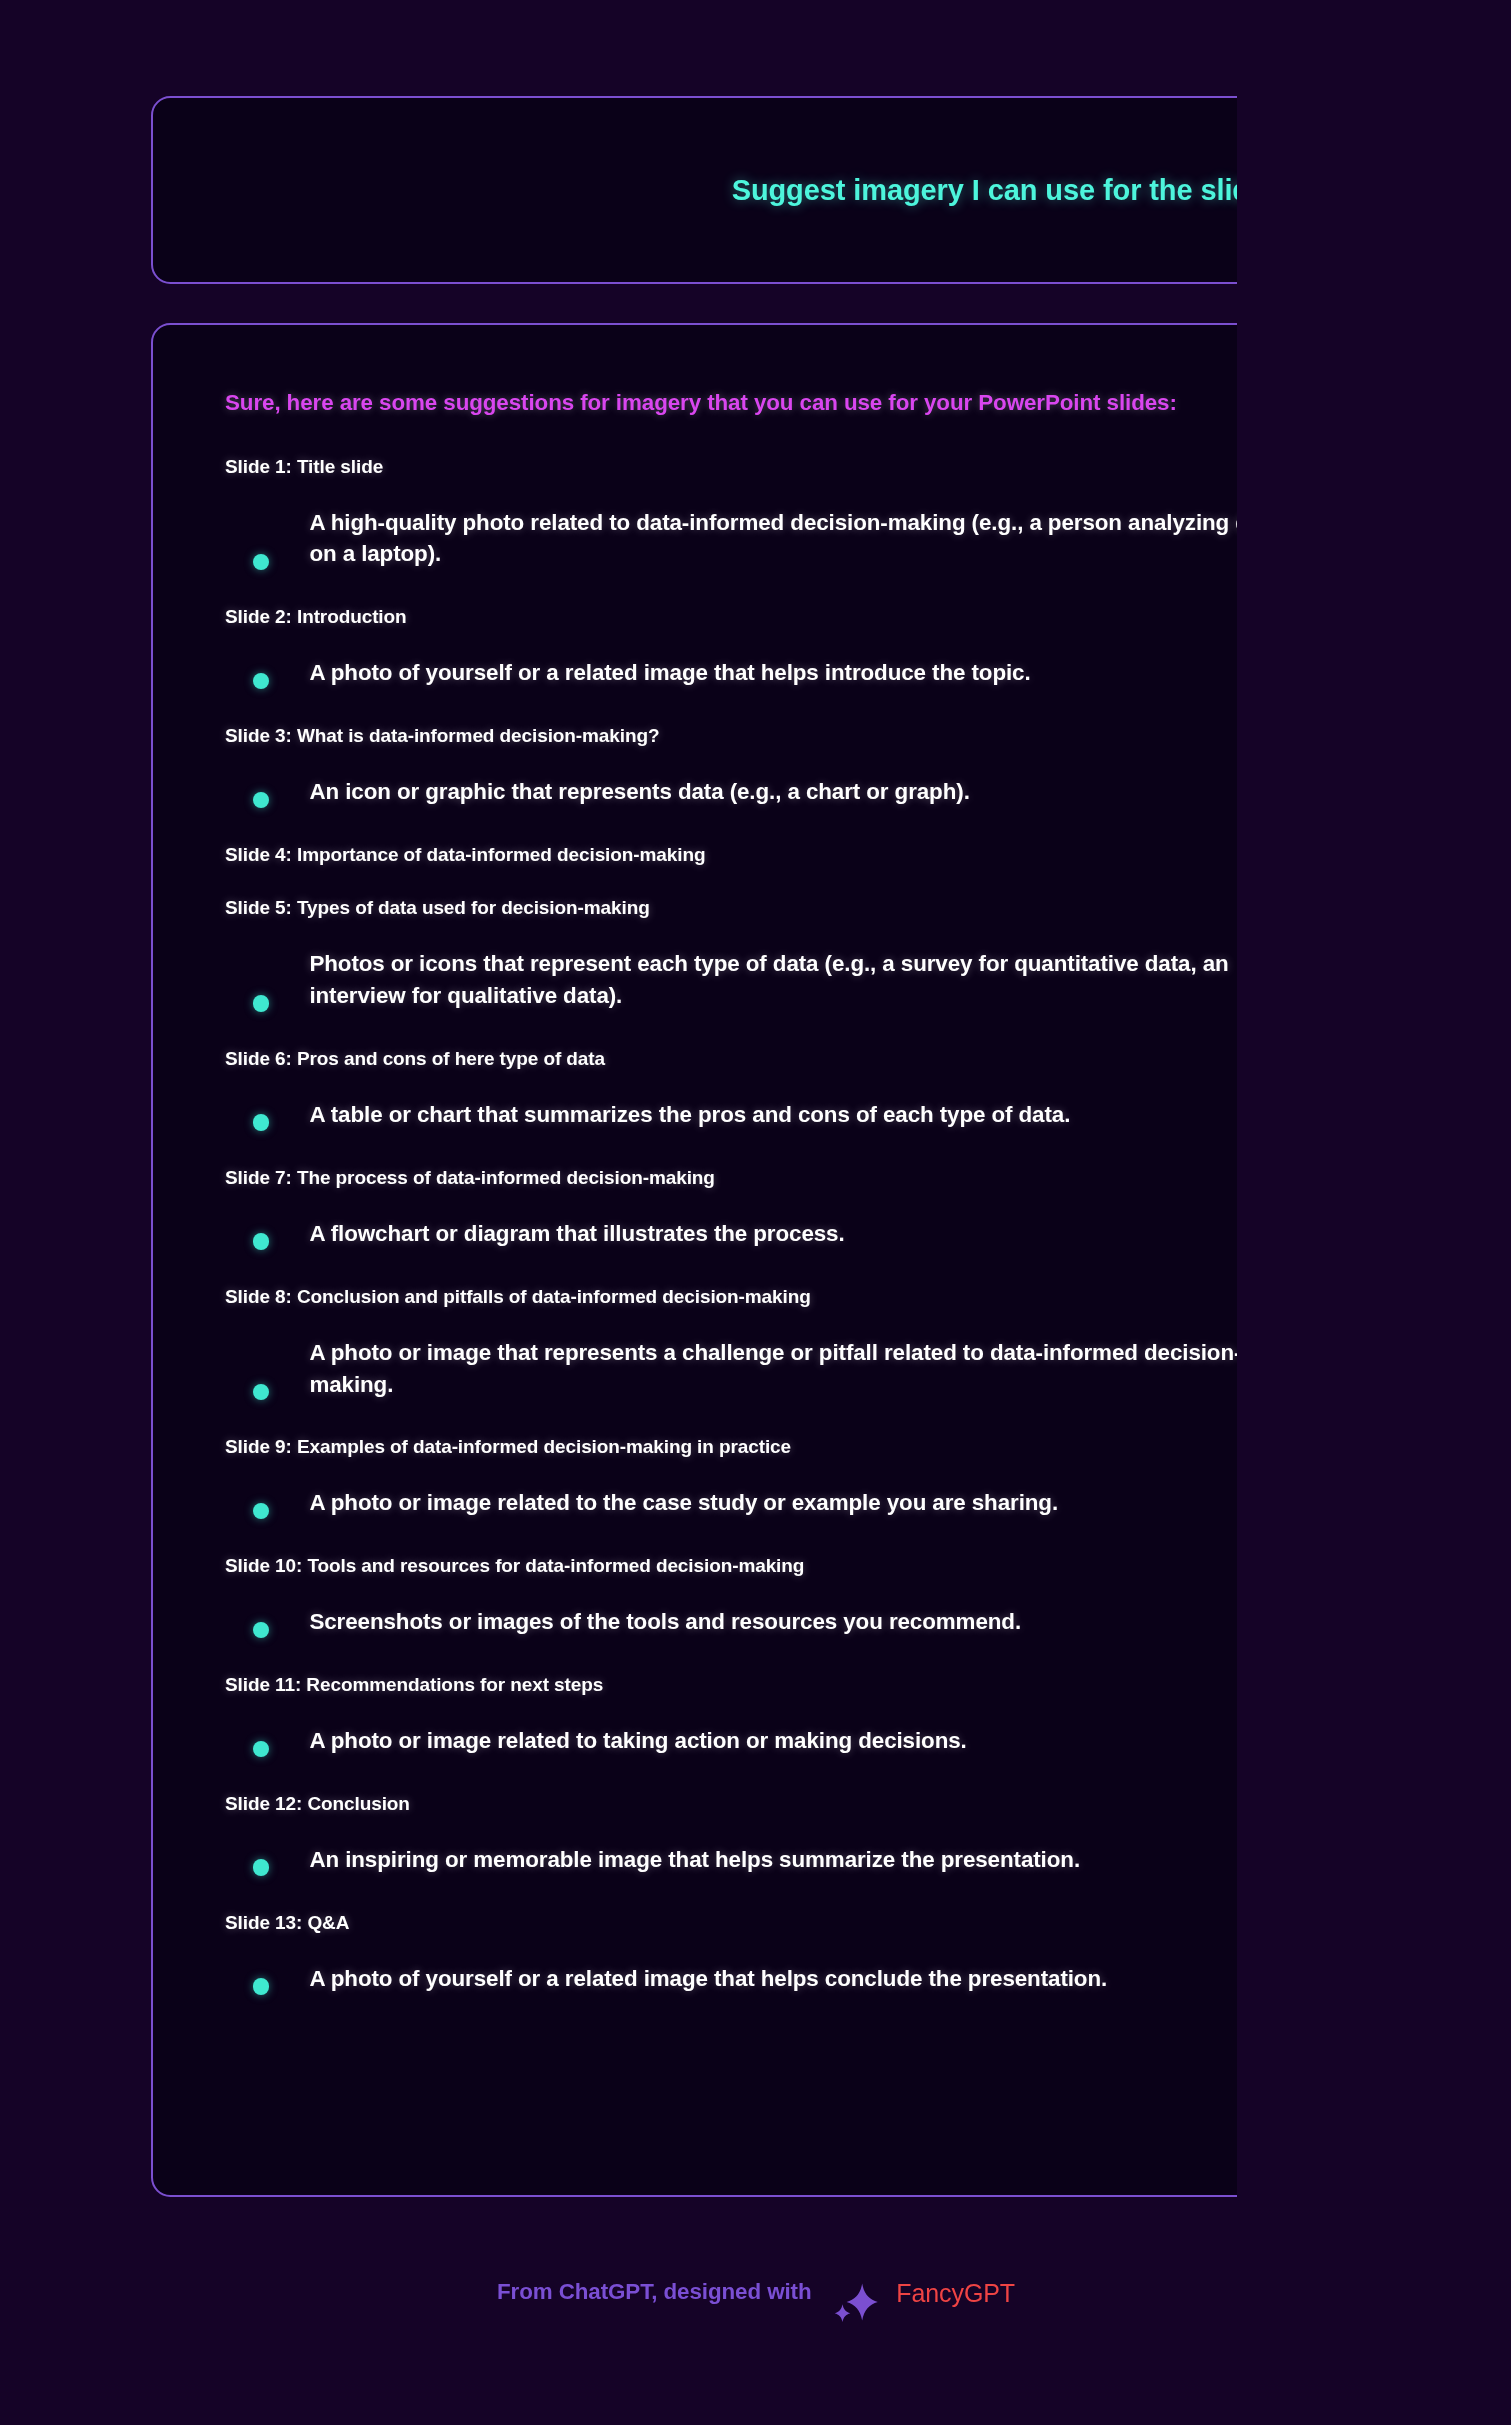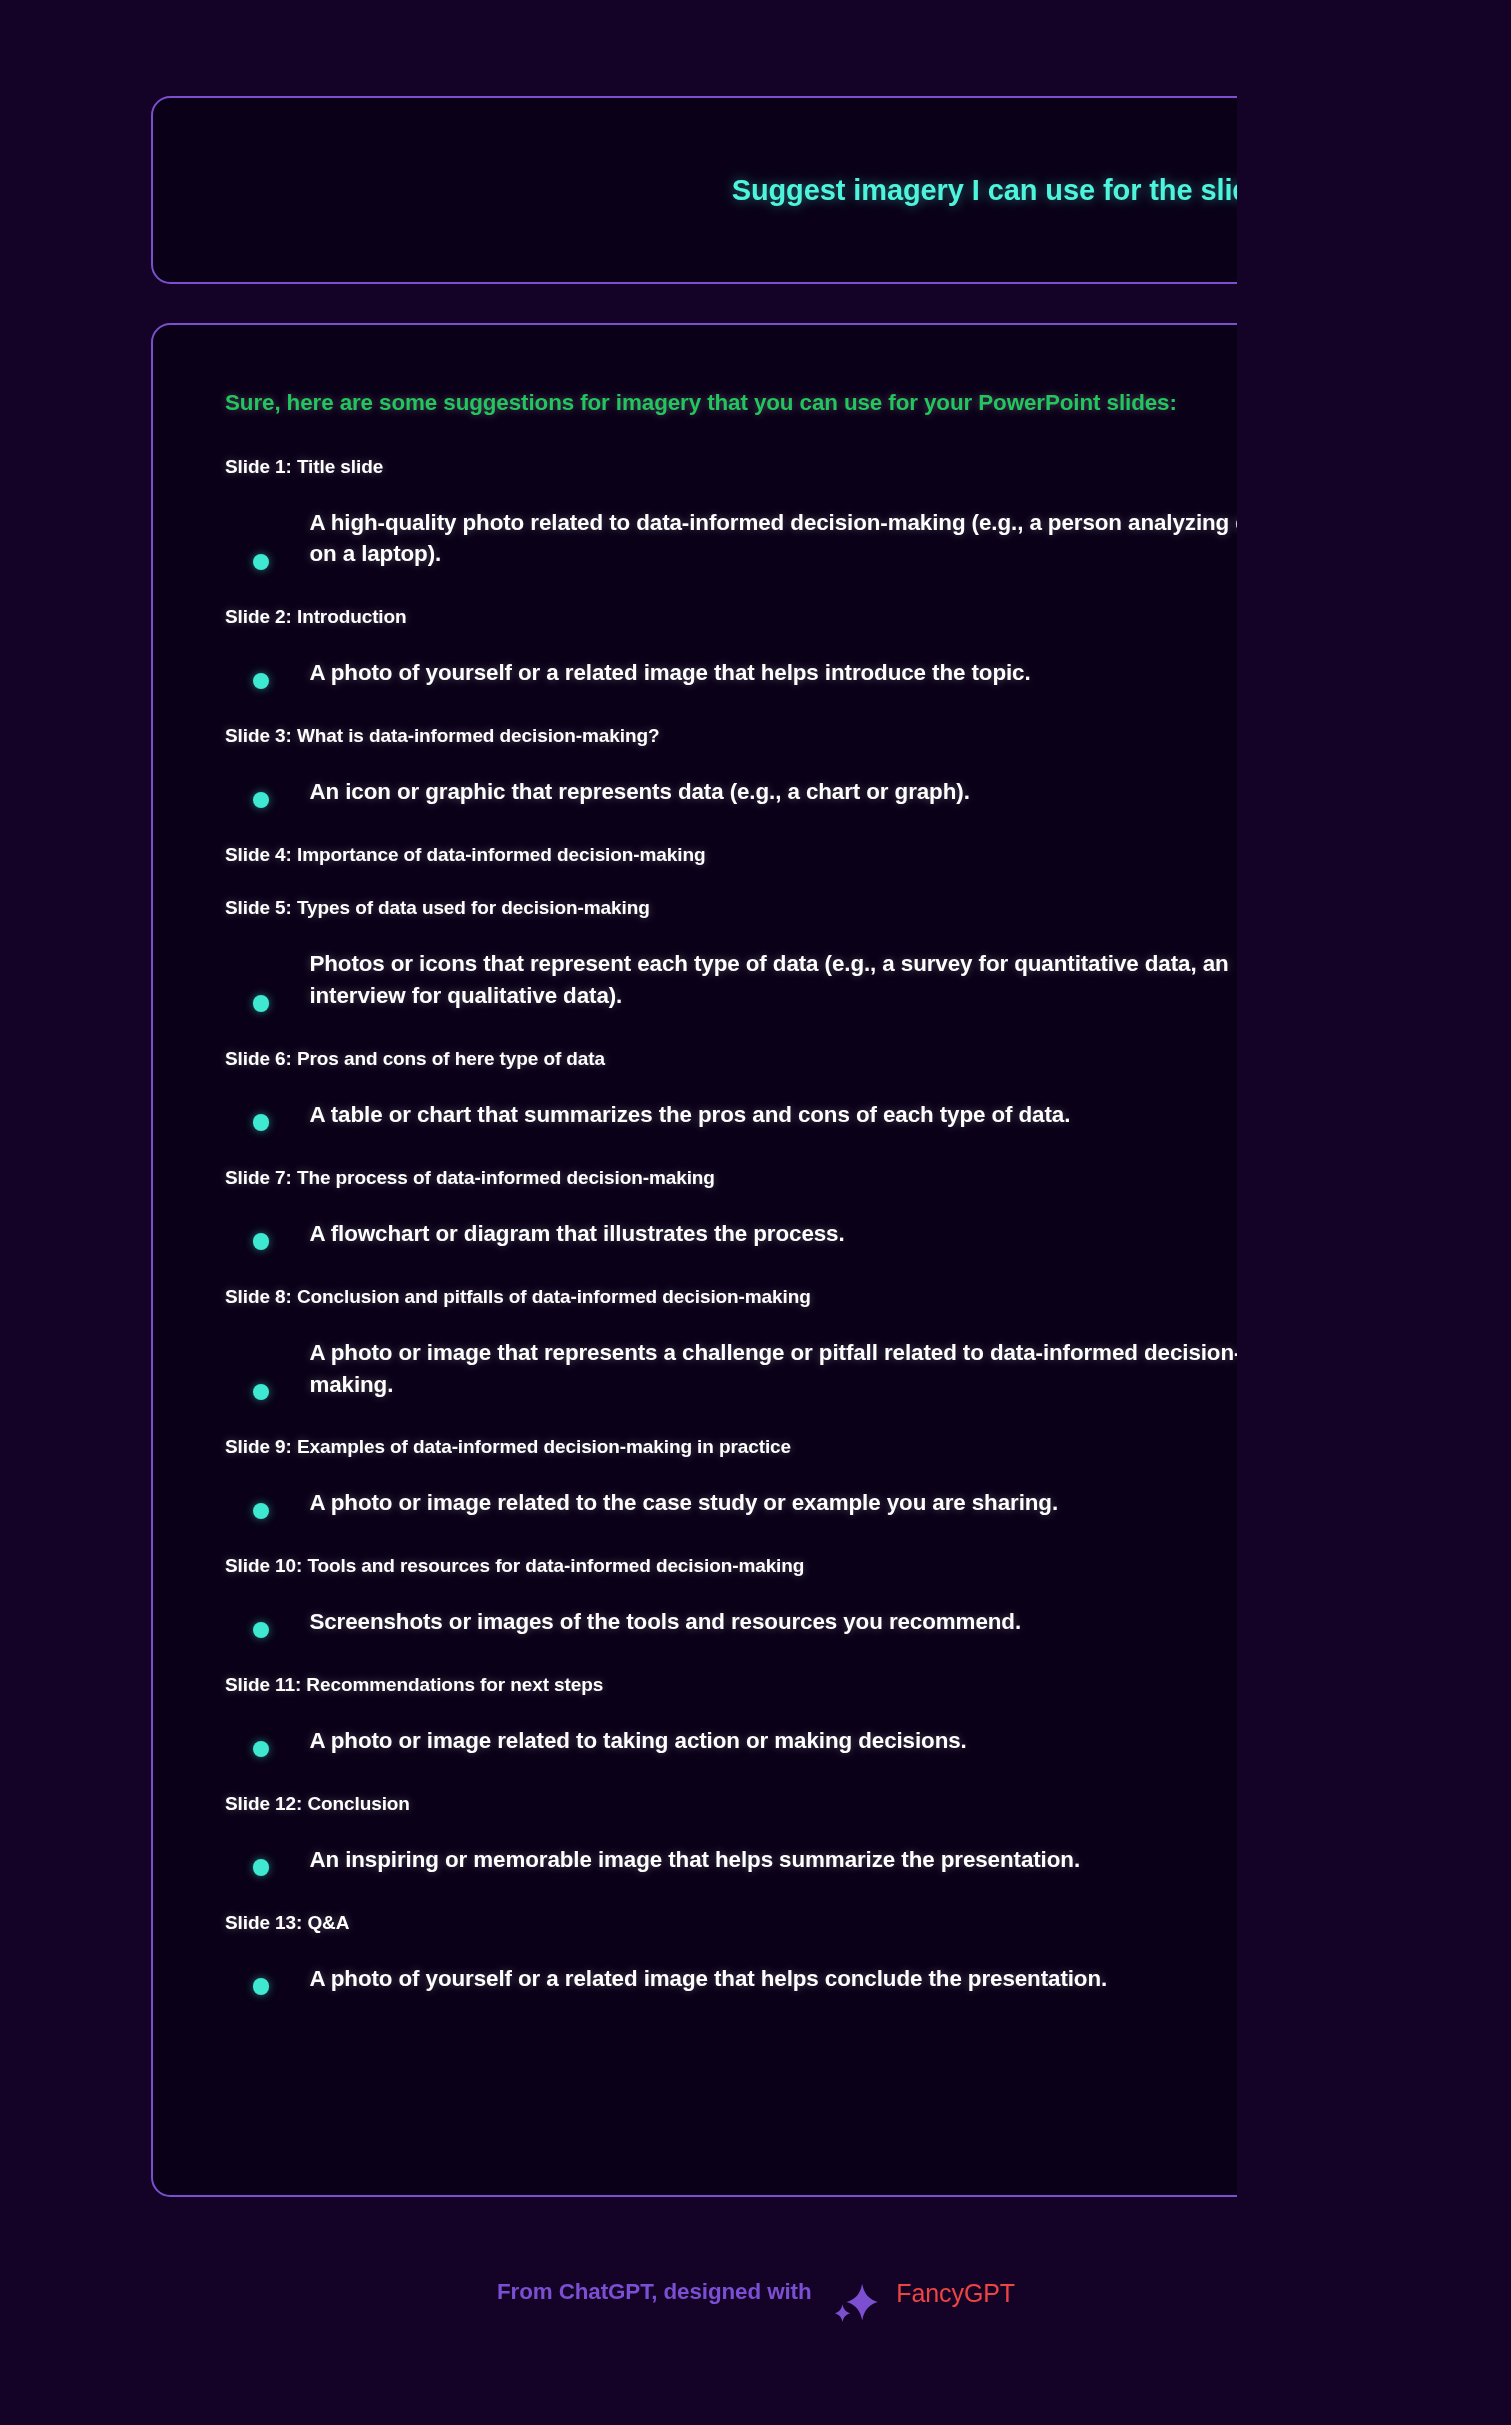--- a/index.html
+++ b/index.html
@@ -52,21 +52,21 @@
   }
 
   .response-card {
     top: 323px;
     height: 1874px;
     padding: 63px 72px 52px 72px;
   }
 
   
   .intro {
-    color: #22c55e;
+    color: #d946ef;
     font-size: 22.4px;
     font-weight: 700;
     font-stretch: condensed;
     line-height: 1.32;
     letter-spacing: -0.1px;
     text-shadow: 0 0 9px rgba(255,255,255,0.30);
     margin-bottom: 36px;
   }
 
   .slide-block { margin-bottom: 0; }

